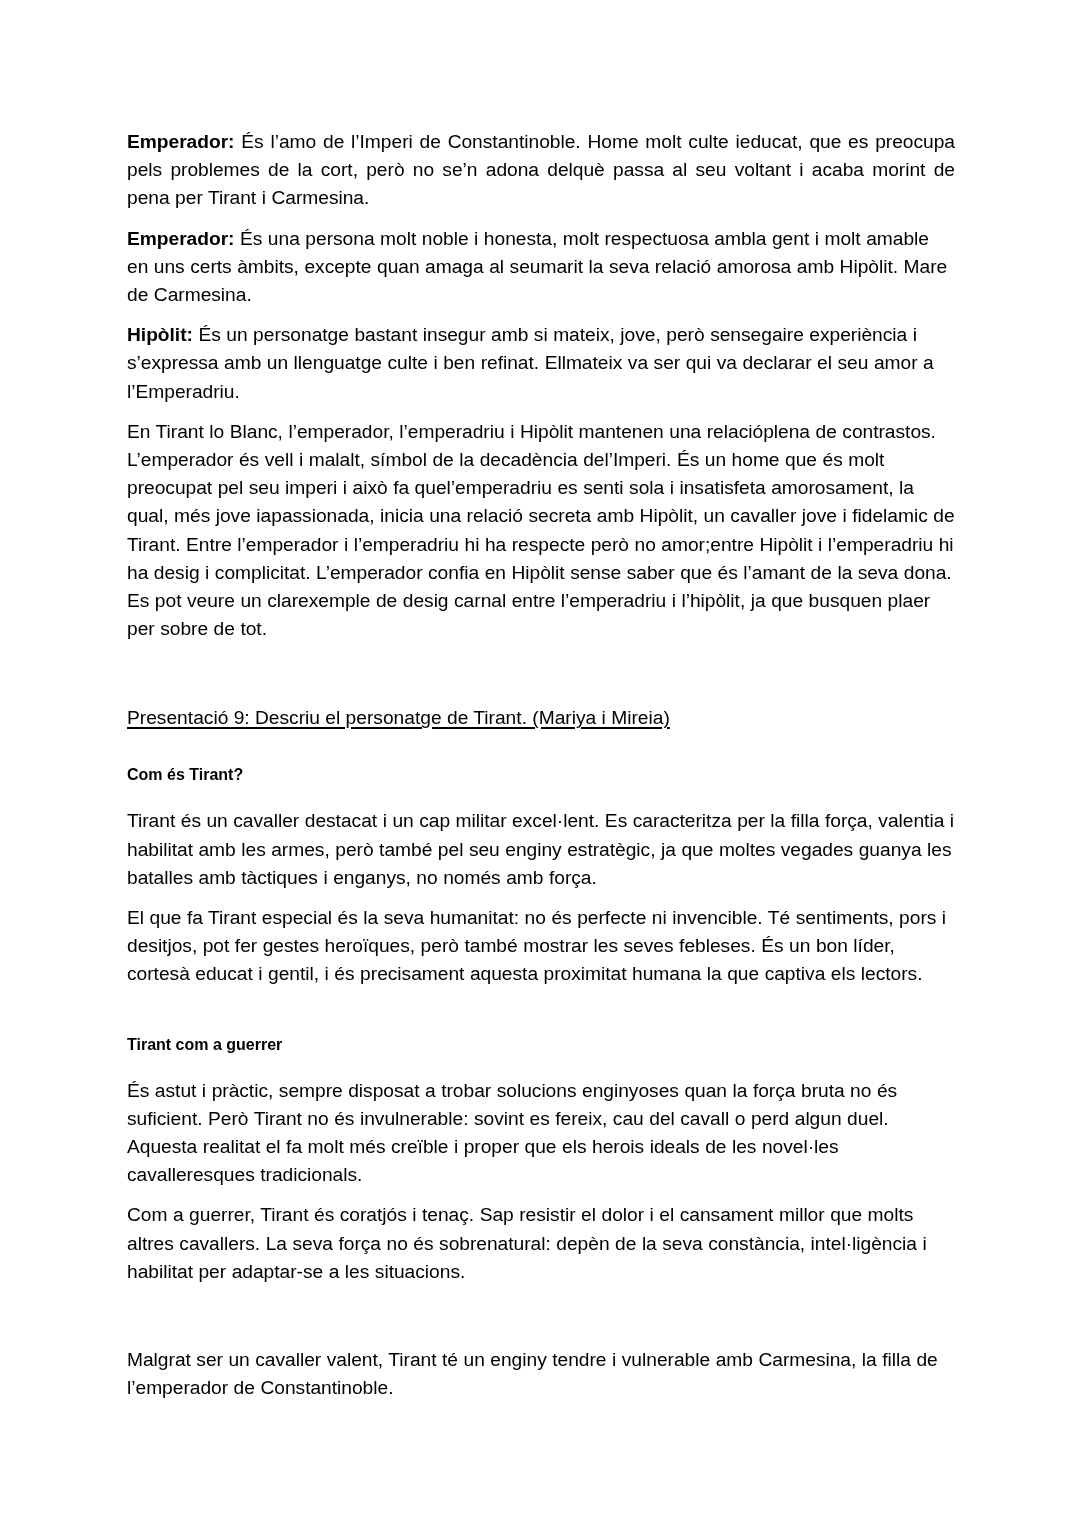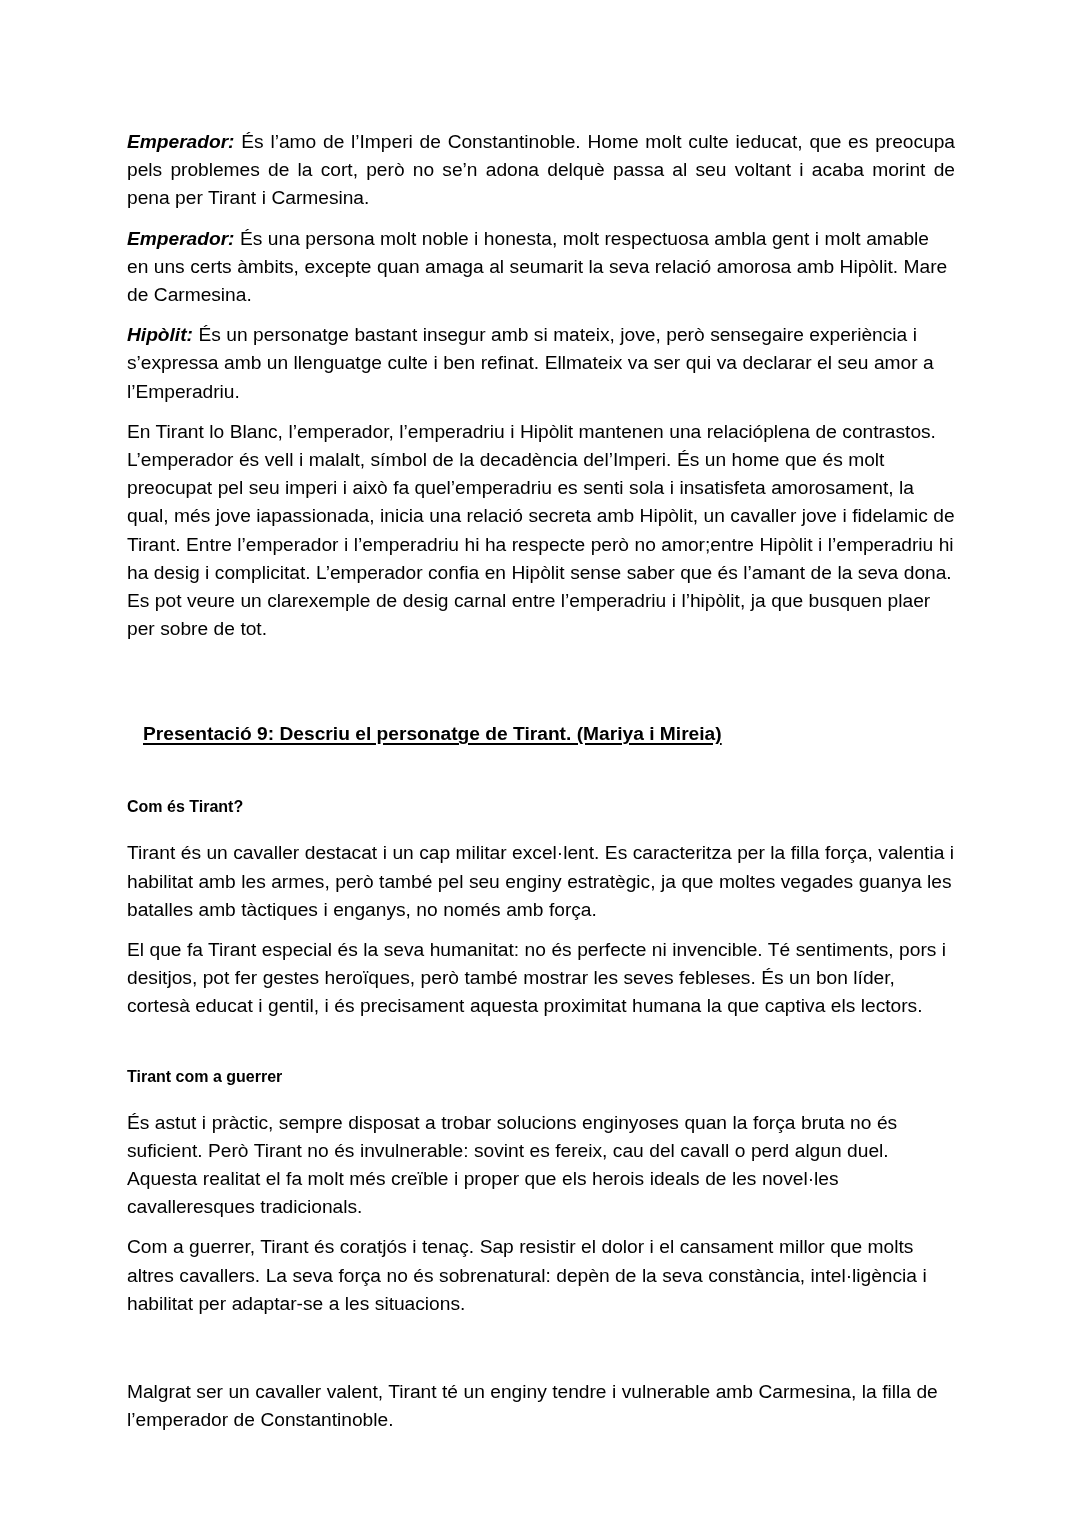--- a/index.html
+++ b/index.html
@@ -33,27 +33,26 @@
     text-align: left;
     letter-spacing: -0.02px;
     word-spacing: 0.2px;
   }
   p.para.justified {
     text-align: justify;
     text-justify: inter-word;
   }
   p.para .lead {
     font-weight: bold;
-    font-style: italic;
   }
   h2.section-heading {
-    margin: 16px;
+    margin: 0;
     font-size: 19.2px;
     line-height: 28px;
-    font-weight: bold;
+    font-weight: normal;
     text-decoration: underline;
     text-underline-offset: 3px;
     text-decoration-thickness: 2px;
     display: inline-block;
   }
   .heading-wrap {
     margin: 0 0 0 0;
   }
   h3.sub-heading {
     margin: 0 0 0 0;

